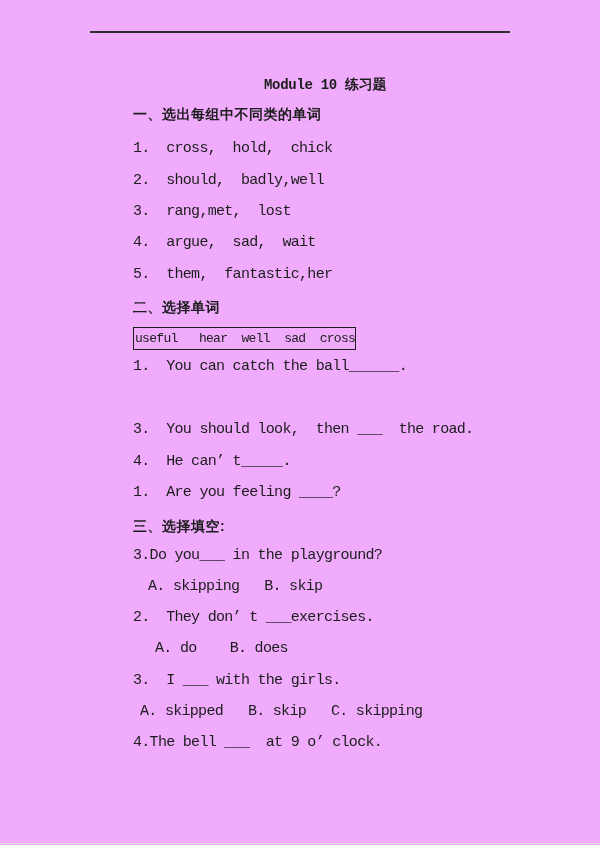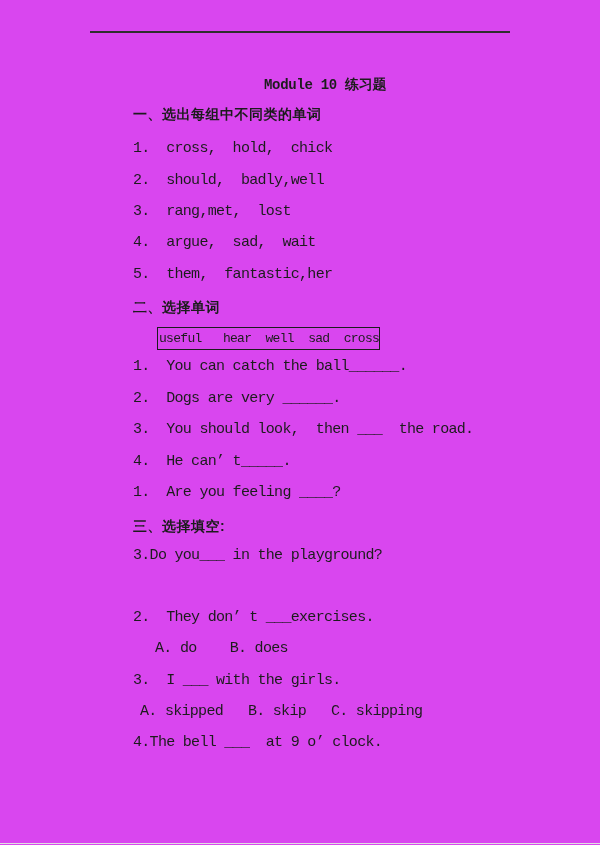--- a/index.html
+++ b/index.html
@@ -4,21 +4,21 @@
 <style>
   html, body {
     margin: 0;
     padding: 0;
     background: #ffffff;
   }
   .page {
     position: relative;
     width: 600px;
     height: 845px;
-    background: #d946ef;
+    background: #f0abfc;
     overflow: hidden;
     font-family: "Liberation Mono", "DejaVu Sans Mono", monospace;
     color: #1c1c1c;
   }
   .top-rule {
     position: absolute;
     left: 90px;
     top: 31px;
     width: 420px;
     height: 2px;
@@ -61,21 +61,20 @@
   .word-bank-box {
     position: absolute;
     left: 133px;
     top: 327px;
     width: 223px;
     height: 23px;
     border: 1px solid #1c1c1c;
     box-sizing: border-box;
     display: flex;
     align-items: center;
-    margin-left: 24px;
   }
   .word-bank-box .bank-text {
     position: static;
     white-space: pre;
     font-size: 13px;
     letter-spacing: -0.7px;
     padding-left: 1px;
   }
 </style>
 </head>
@@ -92,27 +91,27 @@
   <div class="line mono item" style="top:171.5px">2.  should,  badly,well</div>
   <div class="line mono item" style="top:203px">3.  rang,met,  lost</div>
   <div class="line mono item" style="top:234px">4.  argue,  sad,  wait</div>
   <div class="line mono item" style="top:265.5px">5.  them,  fantastic,her</div>
 
   <div class="line heading" style="top:298px">二、选择单词</div>
   <div class="word-bank-box">
     <span class="bank-text">useful   hear  well  sad  cross</span>
   </div>
   <div class="line mono item" style="top:358px">1.  You can catch the ball______.</div>
-  <div class="line mono item" style="top:389.5px">2.  Dogs are very ______.</div>
   <div class="line mono item" style="top:421px">3.  You should look,  then ___  the road.</div>
   <div class="line mono item" style="top:452.5px">4.  He can’ t_____.</div>
   <div class="line mono item" style="top:484px">1.  Are you feeling ____?</div>
 
   <div class="line heading" style="top:516.5px">三、选择填空:</div>
   <div class="line mono item" style="top:546.5px">3.Do you___ in the playground?</div>
+  <div class="line mono" style="top:577.5px; left:148px">A. skipping   B. skip</div>
   <div class="line mono item" style="top:608.5px">2.  They don’ t ___exercises.</div>
   <div class="line mono" style="top:640px; left:155px">A. do    B. does</div>
   <div class="line mono item" style="top:671.5px">3.  I ___ with the girls.</div>
   <div class="line mono" style="top:702.5px; left:140px">A. skipped   B. skip   C. skipping</div>
   <div class="line mono item" style="top:733.5px">4.The bell ___  at 9 o’ clock.</div>
 
   <div class="bottom-rule"></div>
 
 </div>
 

